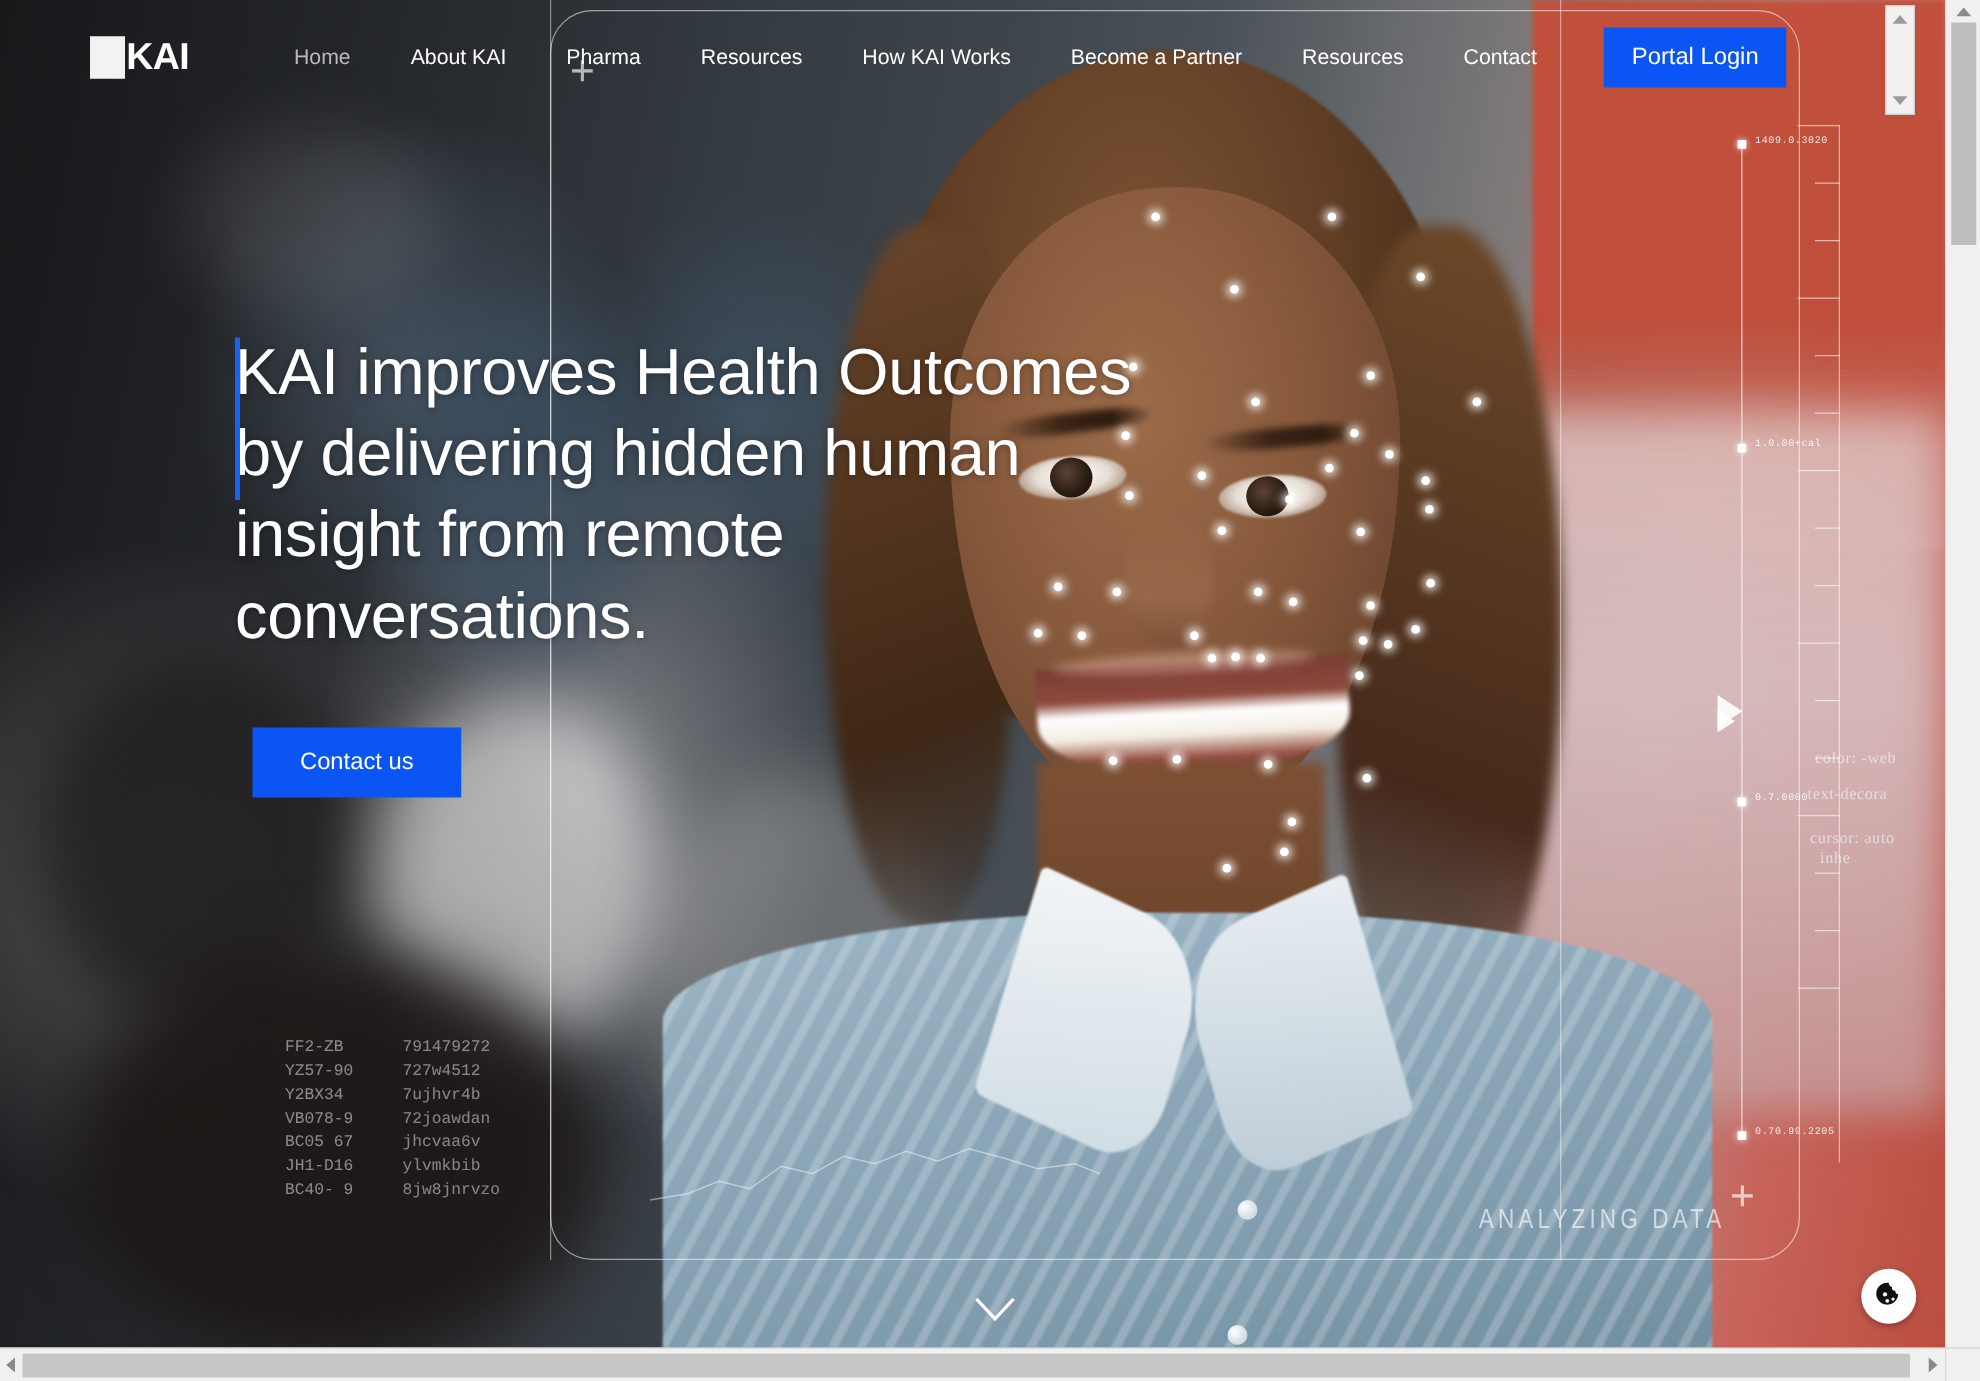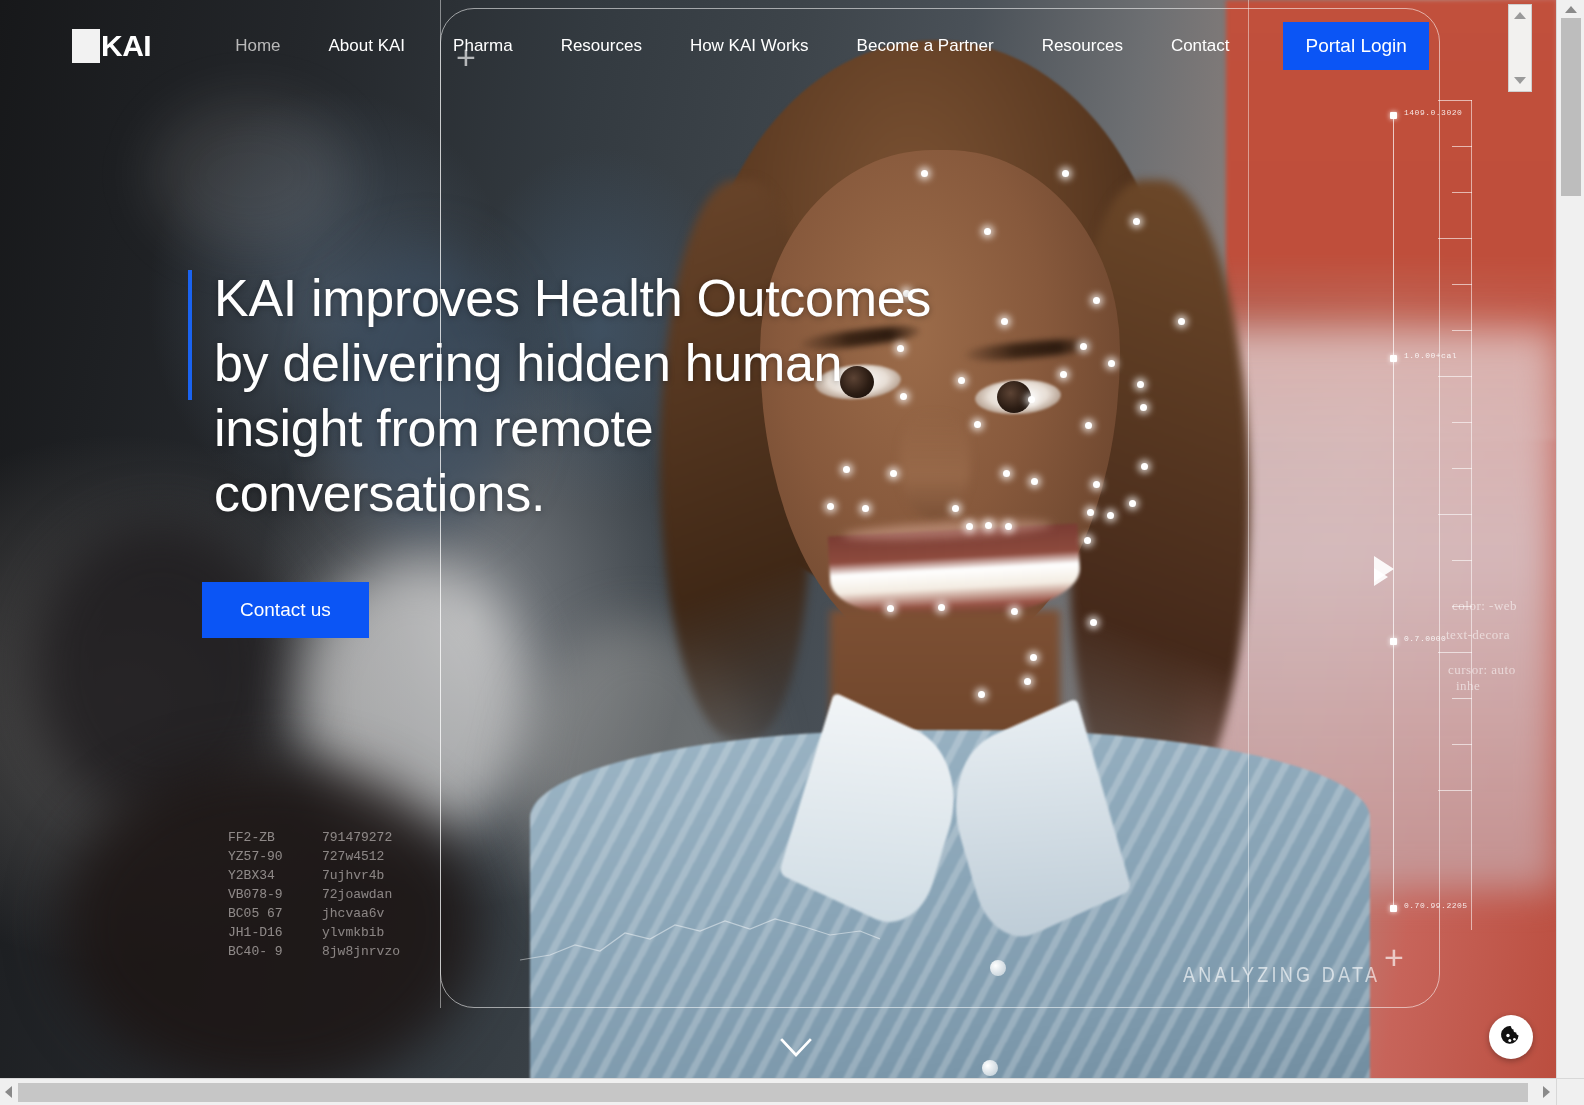--- a/index.html
+++ b/index.html
@@ -145,21 +145,21 @@
   .logo-text { color:#fff; font-size:30px; font-weight:700; letter-spacing:-.5px; line-height:1; }
   .nav-links { display:flex; align-items:center; margin-left:60px; gap:0; }
   .nav-item { color:#fff; font-size:17px; padding:0 24px; text-decoration:none; white-space:nowrap; }
   .nav-item.active { color:#b9b9b9; }
   .portal-btn { background:#0b55f5; color:#fff; font-size:19px; padding:13px 22px;
     margin-left:30px; white-space:nowrap; }
 
   
   .hero-content { position:absolute; left:188px; top:266px; z-index:30; }
   .accent-bar { position:absolute; left:0; top:4px; width:4px; height:130px; background:#1a63f0; }
-  .headline { margin-left:26px; color:#fff; font-size:52px; line-height:65px; font-weight:400;
+  .headline { margin-left:0; color:#fff; font-size:52px; line-height:65px; font-weight:400;
     letter-spacing:-.3px; max-width:720px; text-shadow:0 1px 6px rgba(0,0,0,.35); }
   .cta-row { display:flex; margin-left:14px; margin-top:56px; gap:18px; }
   .btn-primary { background:#0b55f5; color:#fff; font-size:19px; padding:17px 38px;
     text-align:center; }
   .btn-ghost { border:1px solid #fff; color:#fff; font-size:19px; padding:17px 38px;
     text-align:center; background:rgba(20,22,26,.18); }
 
   .chev { position:absolute; left:778px; top:1030px; width:36px; height:36px; z-index:30; }
 
   

